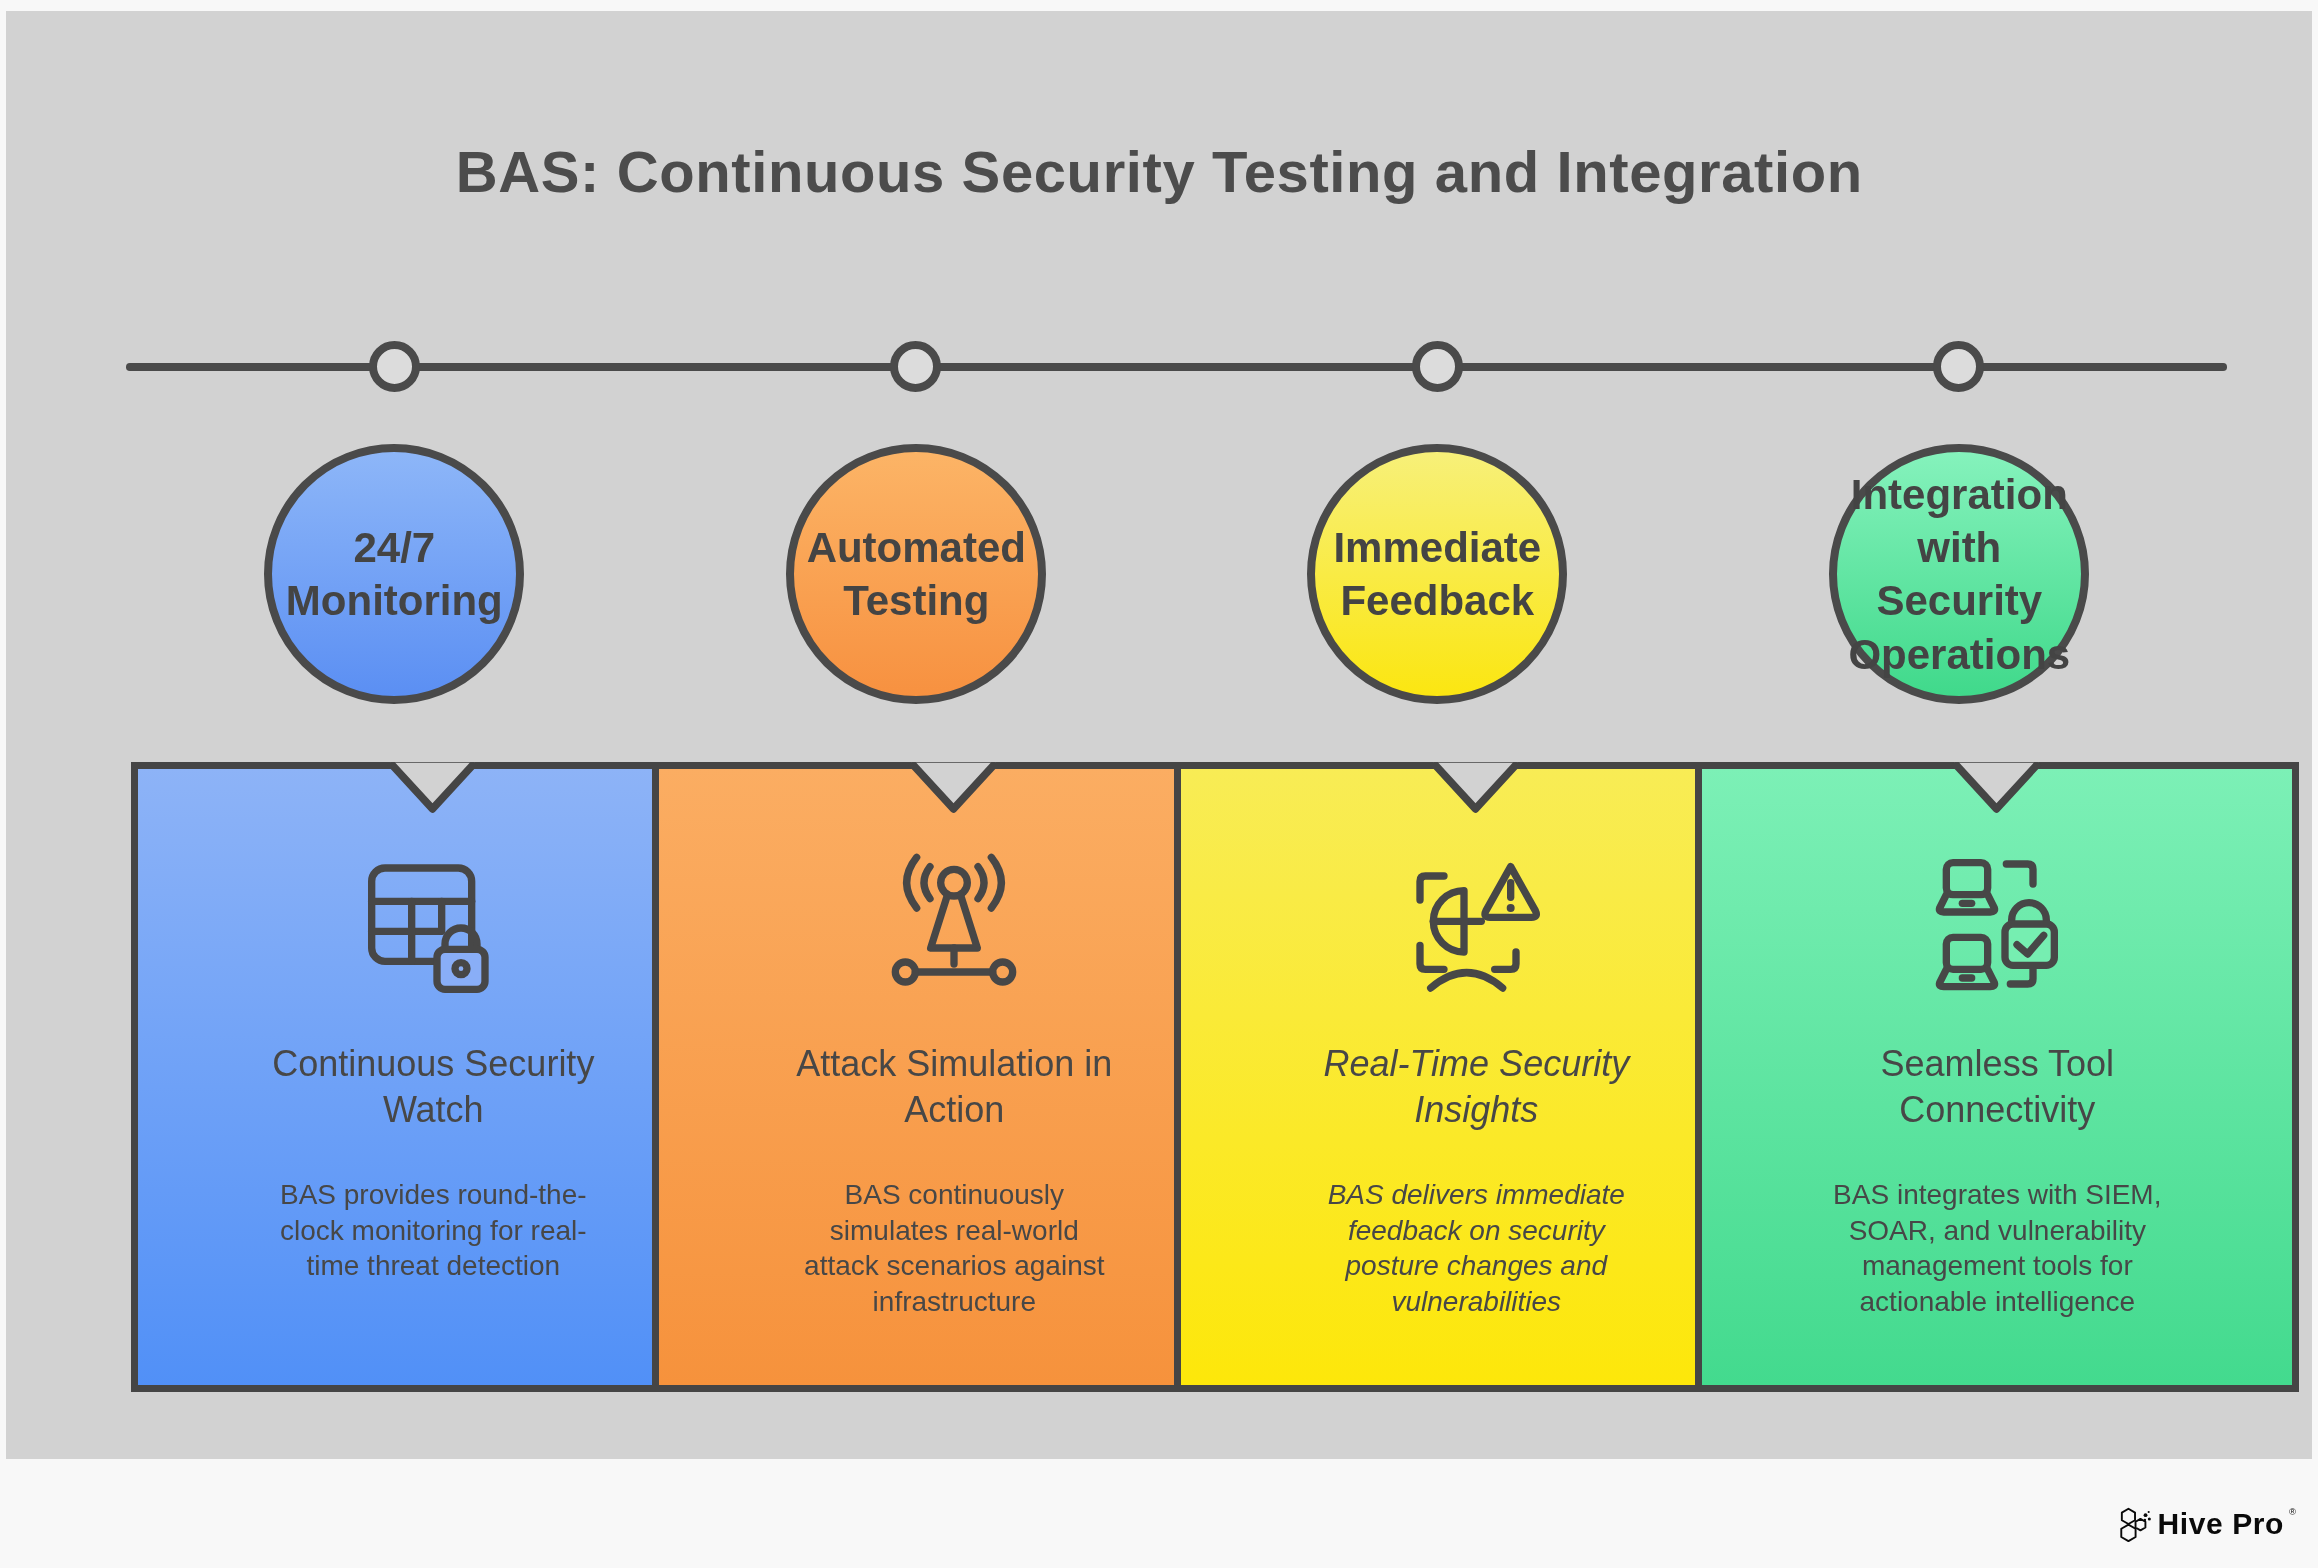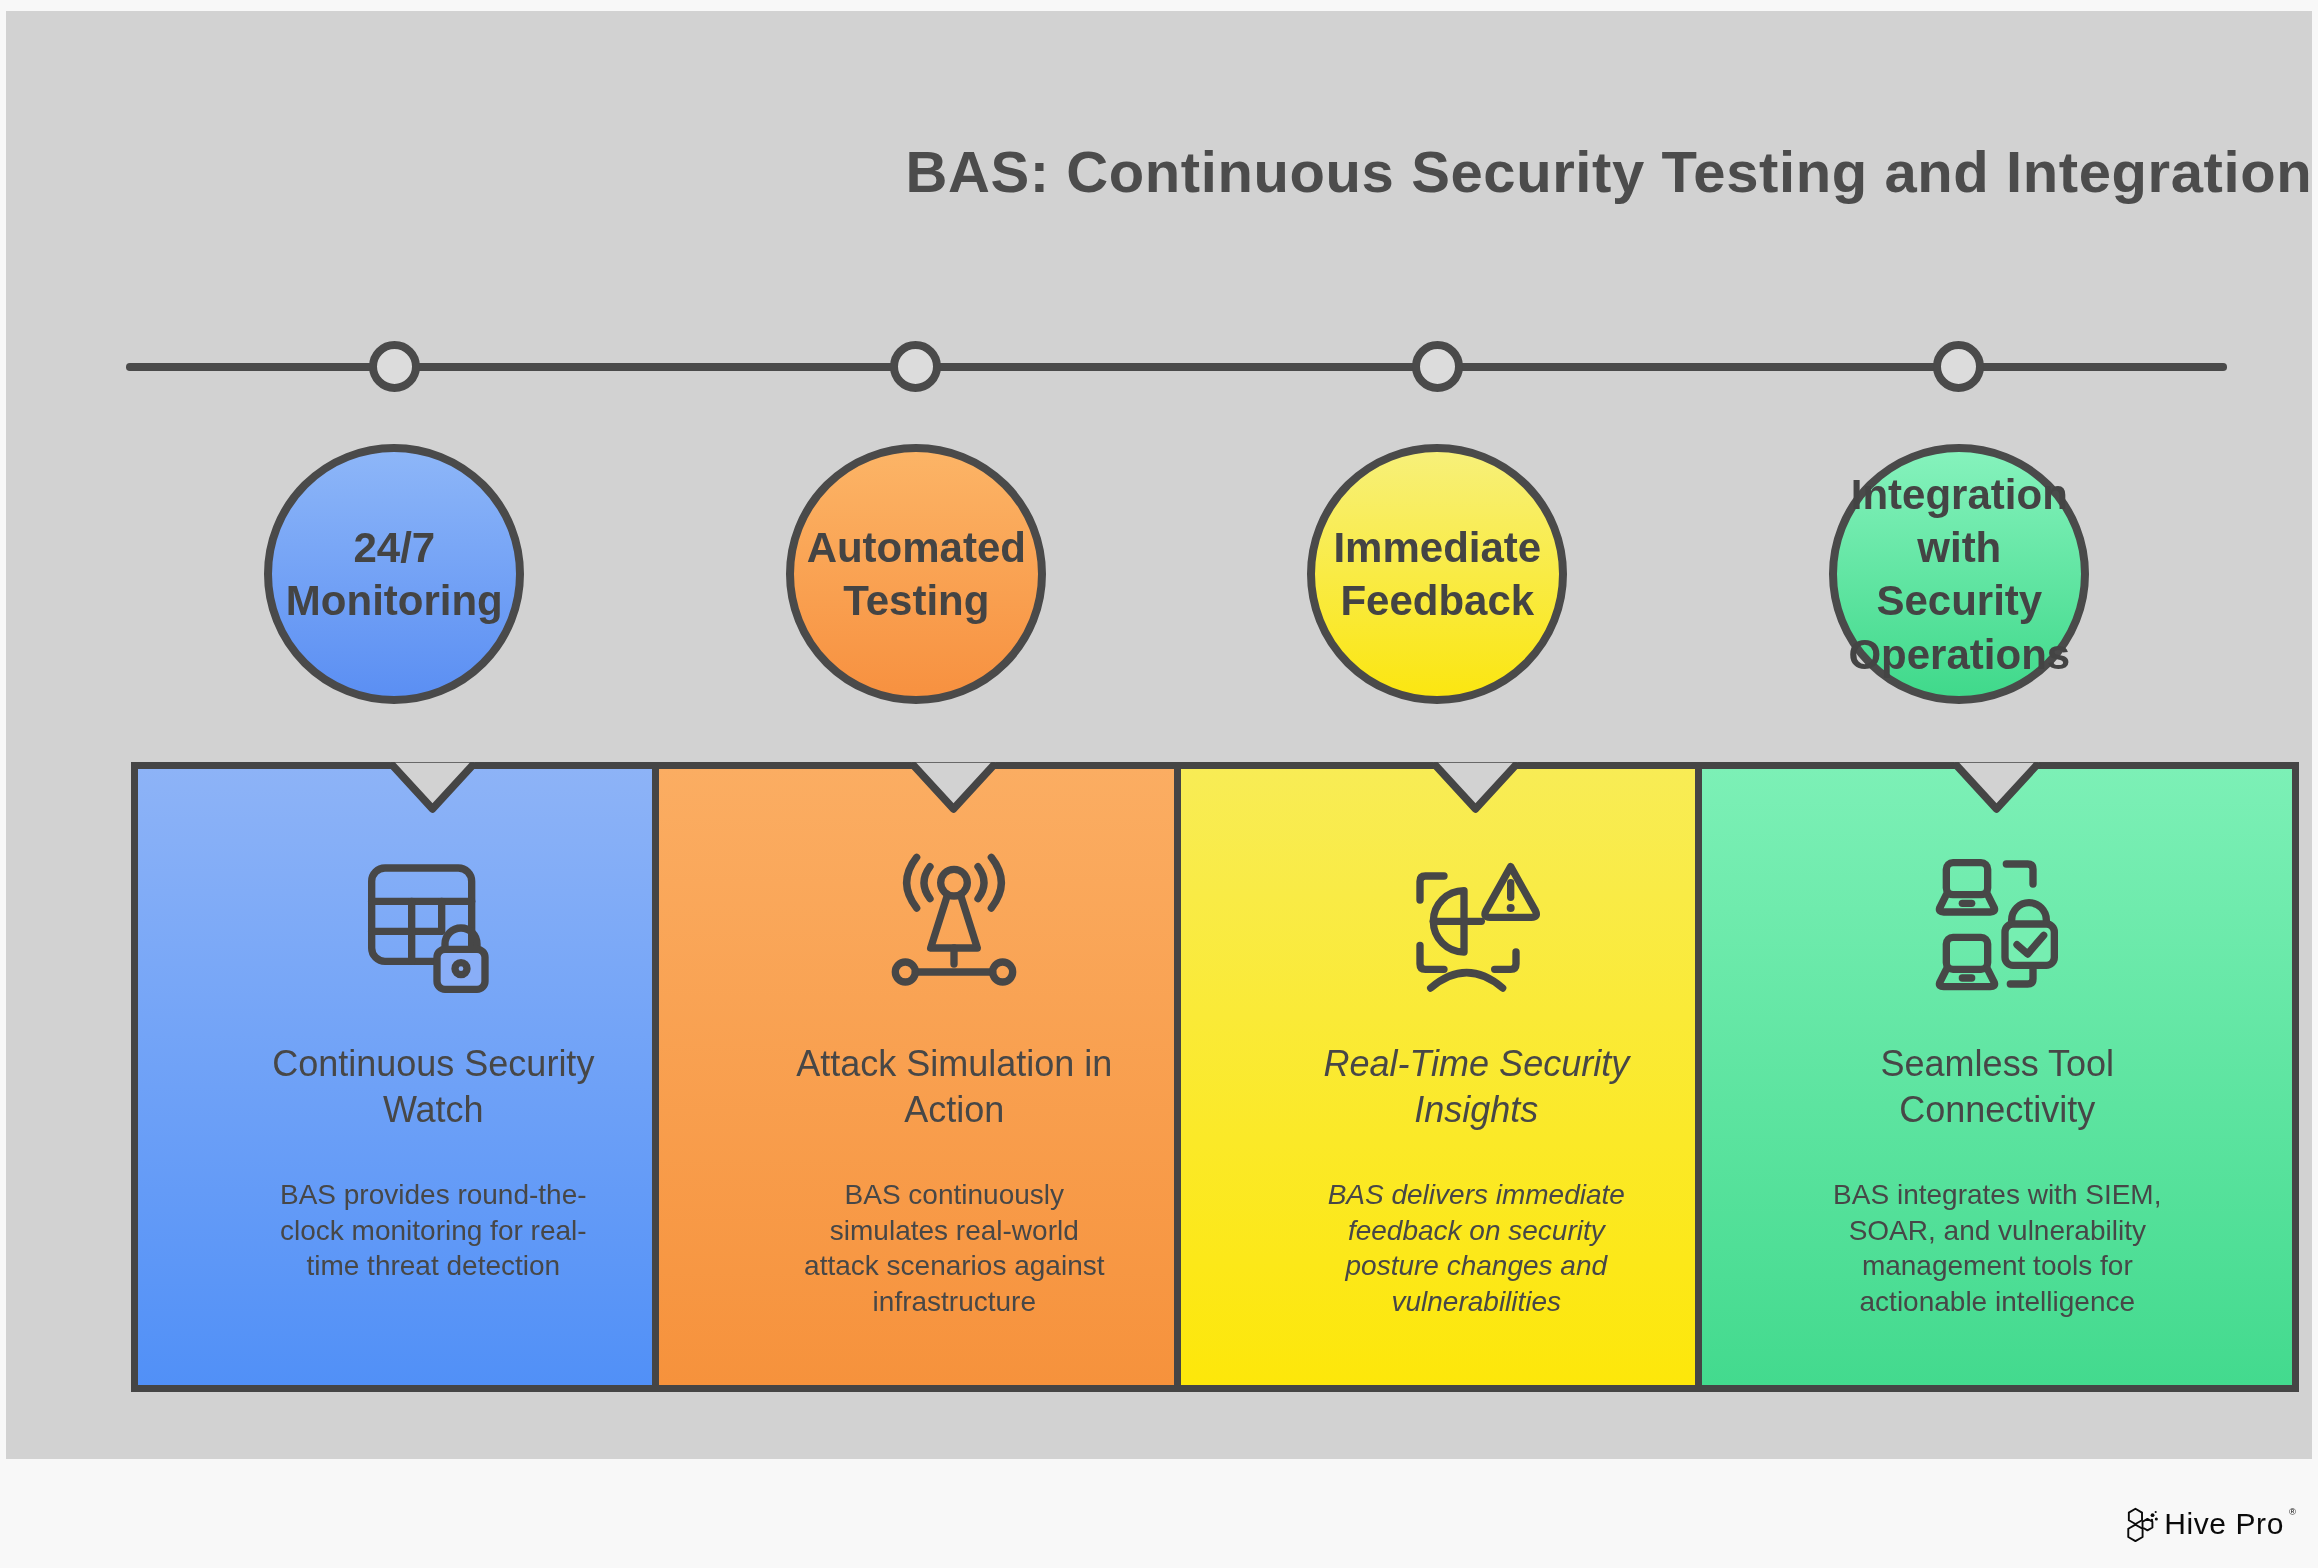--- a/index.html
+++ b/index.html
@@ -10,21 +10,21 @@
     position:relative;
     overflow:hidden;
     color:#4a4a4a;
   }
   .canvas {
     position:absolute; left:6.3px; top:11.4px; width:2306px; height:1448px;
     background:#d2d2d2;
   }
   .title {
     position:absolute; left:0; right:0; top:127px;
-    text-align:right; font-size:58px; font-weight:bold; color:#4c4c4c;
+    text-align:center; font-size:58px; font-weight:bold; color:#4c4c4c;
     letter-spacing:0.6px;
   }
   .timeline-line {
     position:absolute; left:120px; top:352px; width:2101px; height:7.6px;
     background:#4a4a4a; border-radius:3.8px;
   }
   .timeline-node {
     position:absolute; top:330px; width:51px; height:51px;
     border:8.2px solid #4a4a4a; border-radius:50%; background:#dcdcdc;
   }
@@ -64,21 +64,21 @@
     white-space:pre-line;
   }
   .footer {
     position:absolute; left:0; bottom:0; width:100%; height:109px;
     display:flex; align-items:center; justify-content:flex-end;
   }
   .brand {
     display:flex; align-items:center; gap:5px; margin-right:23px; margin-top:19px;
   }
   .brand-text {
-    font-size:30px; font-weight:400; color:#0a0a0a; letter-spacing:0.6px;
+    font-size:30px; font-weight:700; color:#0a0a0a; letter-spacing:0.6px;
   }
   .brand-reg { font-size:9.5px; vertical-align:top; position:relative; top:-12.7px; color:#0a0a0a; }
 </style>
 </head>
 <body>
 
 <div class="canvas">
 
   <div class="title">BAS: Continuous Security Testing and Integration</div>
 

